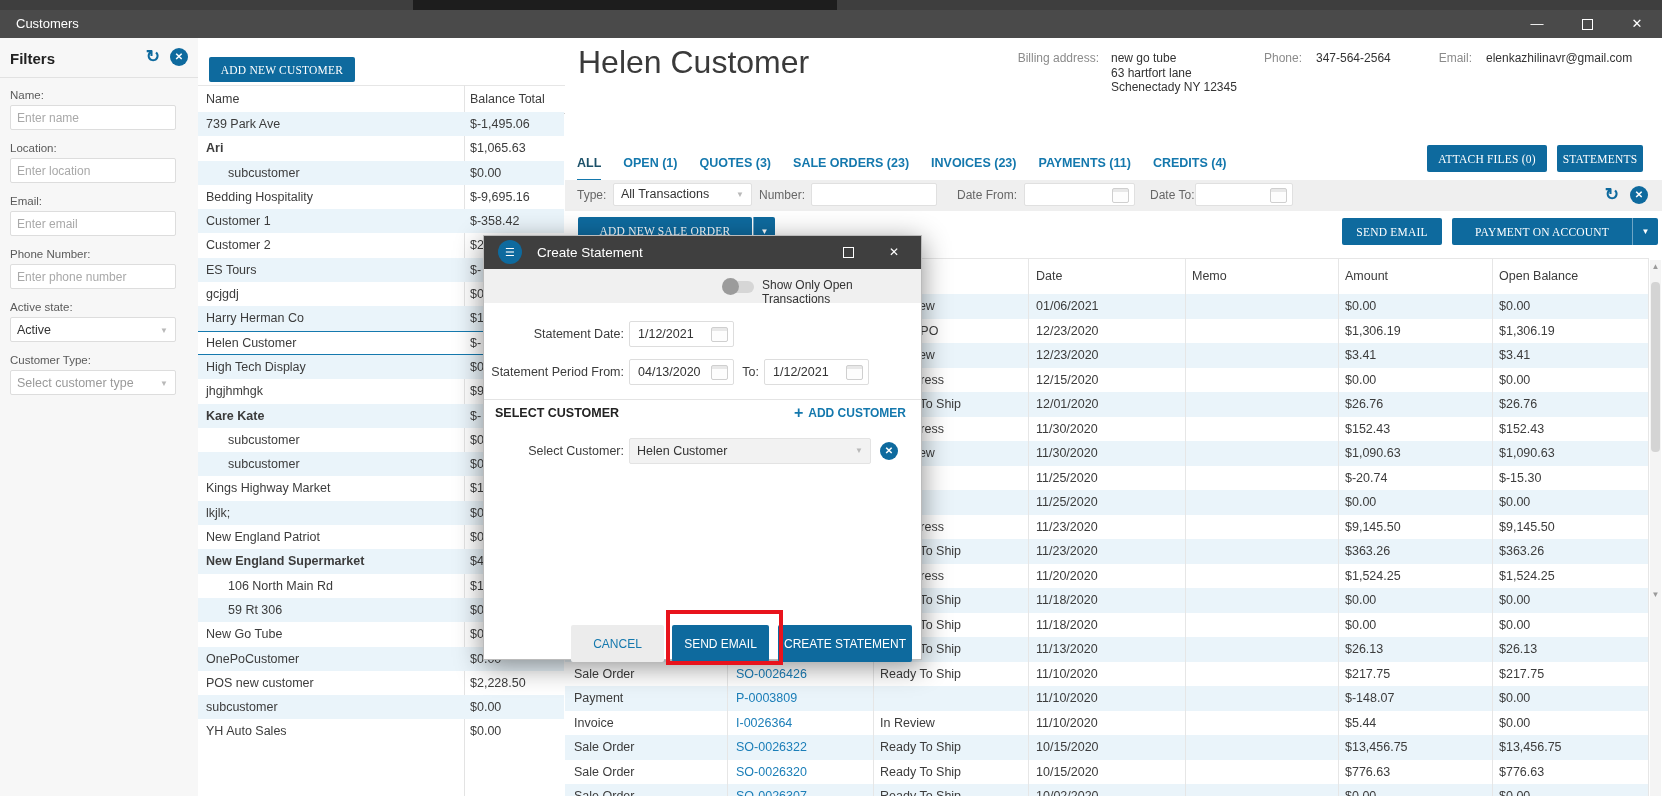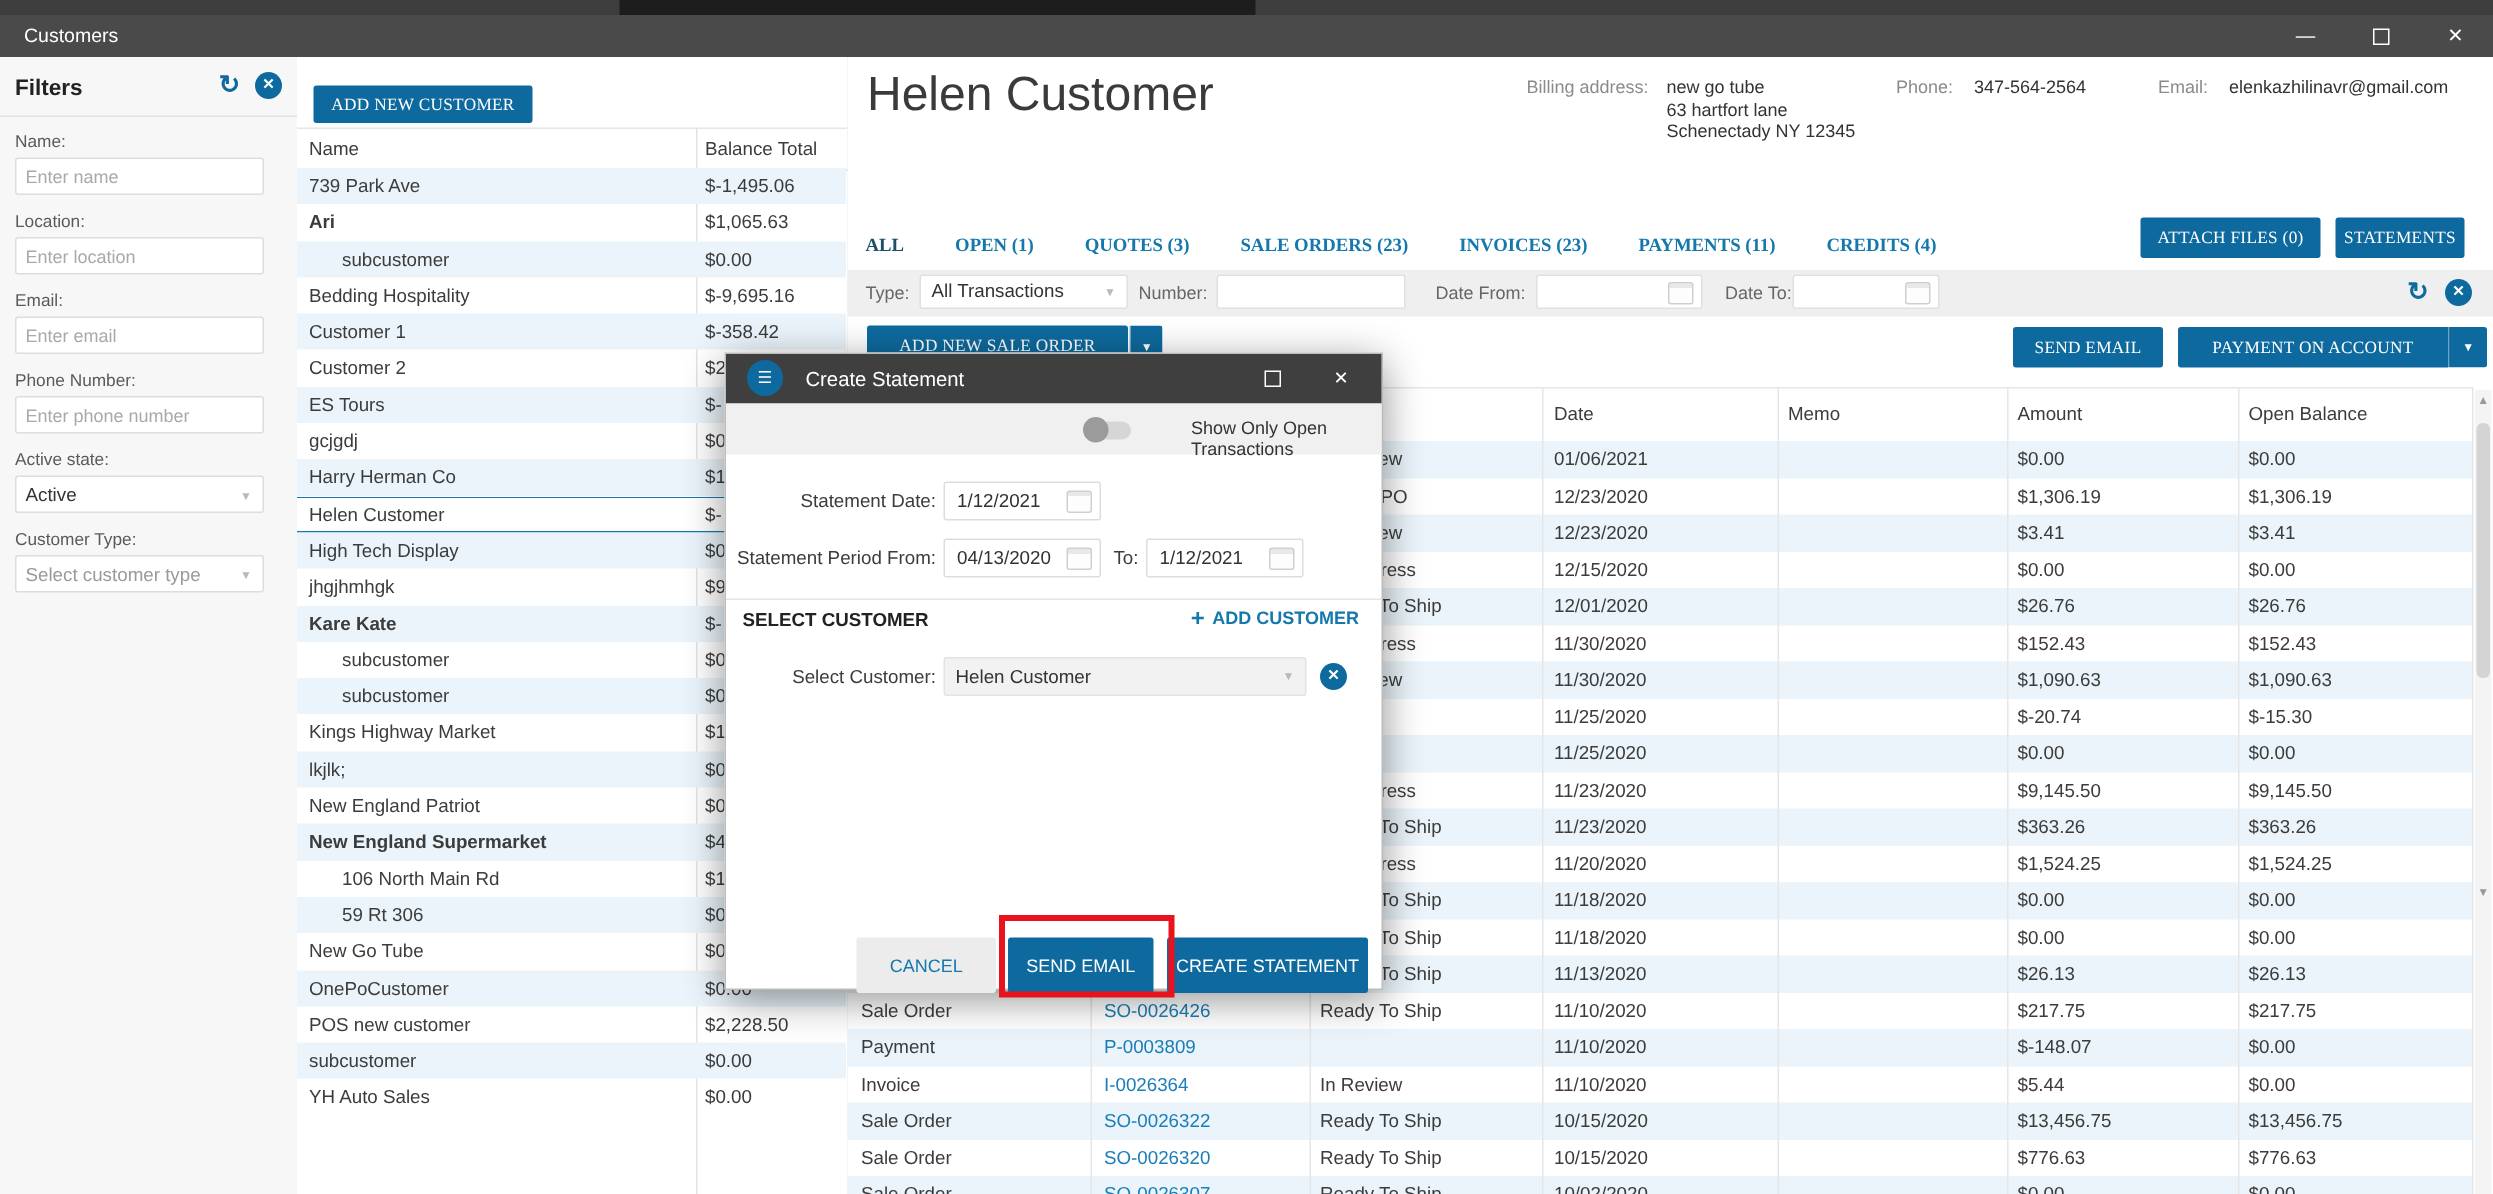--- a/index.html
+++ b/index.html
@@ -47,21 +47,21 @@
   .crow.indent .cname{left:30px;}
   .crow.bold .cname{font-weight:bold;}
   .crow .cbal{position:absolute;left:272px;white-space:nowrap;}
   .crow.sel{background:#fff;box-shadow:inset 0 1px 0 #1579ae,inset 0 -1px 0 #1579ae;}
   
   .main{left:565px;top:38px;width:1097px;bottom:0;background:#fff;}
   .pagetitle{position:absolute;left:13px;top:6px;font-size:32px;font-weight:normal;color:#3a3a3a;}
   .ct-label{font-size:12px;color:#8b8b8b;position:absolute;text-align:right;}
   .ct-val{font-size:12px;color:#333;position:absolute;}
   .addr-lines div{line-height:14.5px;}
-  .tabs{position:absolute;left:12px;top:118px;display:flex;gap:34px;font-family:Liberation Serif, serif;}
+  .tabs{position:absolute;left:12px;top:118px;display:flex;gap:22px;}
   .tab{font-size:12.5px;font-weight:bold;color:#1478ad;padding-bottom:9px;white-space:nowrap;}
   .tab.active{color:#1b5068;border-bottom:3px solid #1478ad;}
   .hbtn{position:absolute;height:27px;}
   .filterbar{position:absolute;left:0;right:0;top:142px;height:31px;background:#efefef;font-size:12px;color:#666;}
   .fb-label{position:absolute;top:0;line-height:31px;}
   .fb-box{position:absolute;top:3px;height:23px;background:#fff;border:1px solid #e0e0e0;border-radius:2px;box-sizing:border-box;}
   .fb-select{line-height:21px;padding-left:7px;font-size:12.5px;color:#333;}
   .fb-input{outline:none;border:1px solid #e0e0e0;font-family:"Liberation Sans",sans-serif;}
   .cal{position:absolute;right:5px;top:4px;width:15px;height:13px;border:1px solid #cfcfcf;border-radius:2px;
        background:linear-gradient(#e8e8e8 0 3px,#fdfdfd 3px);}
@@ -86,21 +86,21 @@
   .modal{left:483px;top:235px;width:437px;height:423px;background:#fff;z-index:10;
          box-shadow:0 6px 26px rgba(0,0,0,.45);border:1px solid #bbb;box-sizing:content-box;}
   .mtitlebar{position:absolute;left:0;right:0;top:0;height:33px;background:#3f3f3f;color:#fff;}
   .mlogo{position:absolute;left:14px;top:4px;width:24px;height:24px;border-radius:50%;background:#0e6a9e;color:#fff;
          font-size:11px;line-height:24px;text-align:center;}
   .mtitle{position:absolute;left:53px;line-height:33px;font-size:13.5px;font-weight:300;}
   .mbtn{position:absolute;top:0;height:33px;line-height:33px;color:#fff;font-size:12px;width:30px;text-align:center;}
   .mstrip{position:absolute;left:0;right:0;top:33px;height:34px;background:#f0f0f0;}
   .toggle{position:absolute;left:240px;top:12px;width:30px;height:12px;border-radius:6px;background:#d6d6d6;}
   .toggle .knob{position:absolute;left:-2px;top:-3px;width:17px;height:17px;border-radius:50%;background:#9b9b9b;}
-  .tog-label{position:absolute;left:278px;top:9px;font-size:12px;color:#333;margin-left:32px;}
+  .tog-label{position:absolute;left:278px;top:9px;font-size:12px;color:#333;}
   .m-label{position:absolute;left:0;width:140px;text-align:right;font-size:12.5px;color:#3c3c3c;line-height:26px;}
   .m-box{position:absolute;height:26px;background:#fff;border:1px solid #ddd;border-radius:2px;box-sizing:border-box;
          font-size:12.5px;color:#333;line-height:24px;padding-left:8px;}
   .m-sec-head{position:absolute;left:11px;top:170px;font-size:12.5px;font-weight:bold;color:#222;}
   .m-addcust{position:absolute;right:15px;top:168px;color:#1478ad;font-size:12px;font-weight:bold;}
   .m-addcust .plus{font-size:16px;font-weight:bold;vertical-align:-1px;margin-right:5px;}
   .m-dd{position:absolute;left:145px;top:202px;width:242px;height:26px;background:#f2f2f2;border:1px solid #e3e3e3;
         border-radius:2px;box-sizing:border-box;font-size:12.5px;color:#333;line-height:24px;padding-left:7px;}
   .m-clear{position:absolute;left:396px;top:206px;width:18px;height:18px;border-radius:50%;background:#0e6a9e;color:#fff;
            font-size:10px;line-height:18px;text-align:center;font-weight:bold;}

